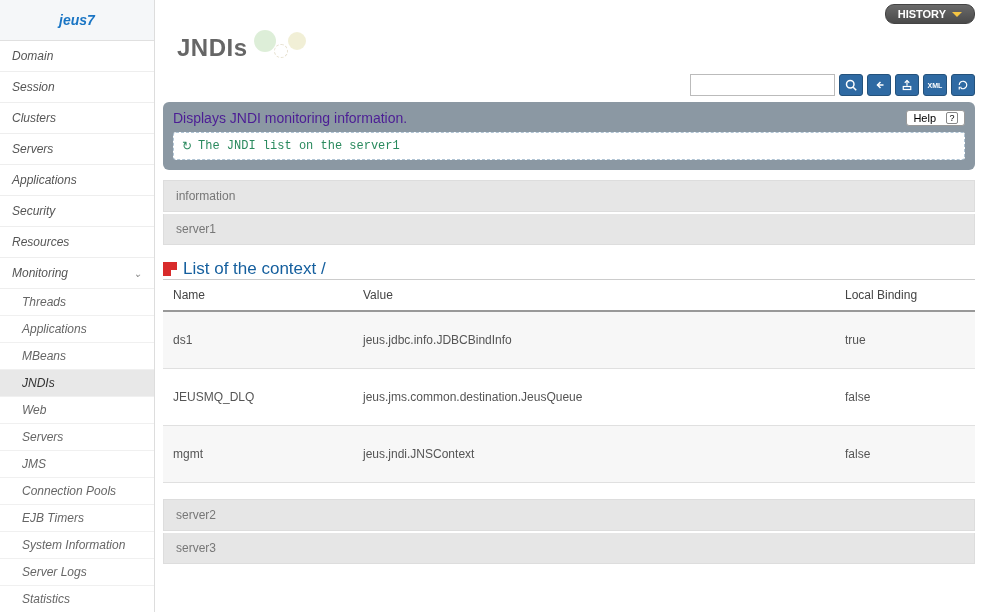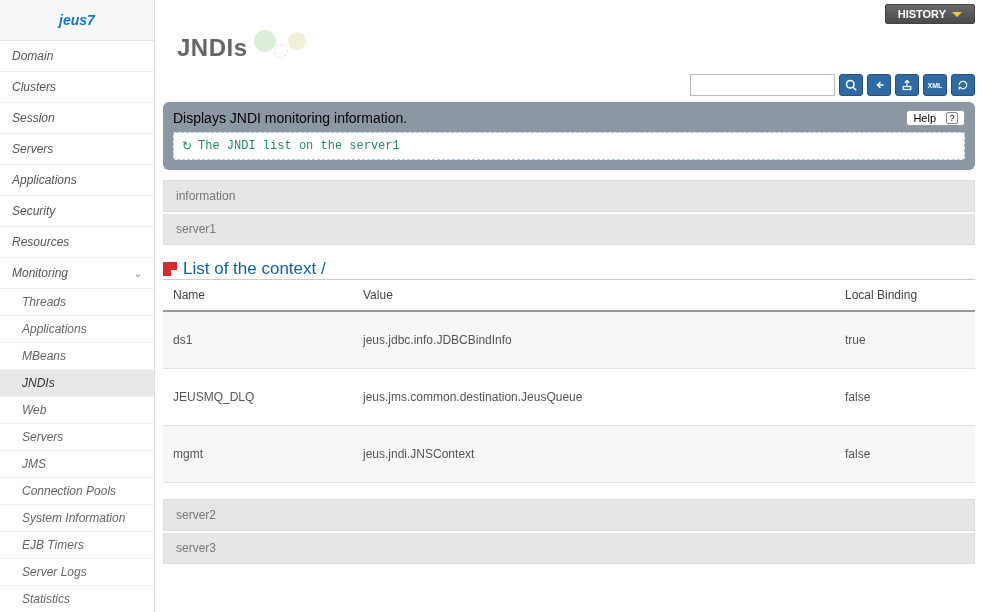--- a/index.html
+++ b/index.html
@@ -9,34 +9,34 @@
 .brand { text-align: center; padding: 12px 0; font-size: 14px; font-weight: bold; color: #1a75c4; border-bottom: 1px solid #e0e0e0; background: #f5f7f9; }
 .nav-top { list-style: none; }
 .nav-top li { padding: 8px 12px; border-bottom: 1px solid #eee; color: #555; cursor: pointer; background: #fff; }
 .nav-top li.expandable { display: flex; justify-content: space-between; align-items: center; }
 .chev { font-size: 10px; color: #888; }
 .nav-sub { list-style: none; background: #fff; }
 .nav-sub li { padding: 6px 12px 6px 22px; border-bottom: 1px solid #f0f0f0; color: #666; cursor: pointer; font-size: 12px; }
 .nav-sub li.active { background: #e8e8e8; font-weight: normal; color: #333; }
 .main { flex: 1; padding: 0 8px 8px 8px; position: relative; }
 .topbar { display: flex; justify-content: flex-end; align-items: center; gap: 4px; padding: 4px 0; }
-.history-btn { background: linear-gradient(#6a6a6a,#4a4a4a); color: #fff; font-weight: bold; font-size: 11px; padding: 3px 12px; border-radius: 2px; display: flex; align-items: center; gap: 6px; border: 1px solid #444; }
+.history-btn { background: linear-gradient(#6a6a6a,#4a4a4a); color: #fff; font-weight: bold; font-size: 11px; padding: 3px 12px; border-radius: 9px; display: flex; align-items: center; gap: 6px; border: 1px solid #444; }
 .history-btn .tri { width: 0; height: 0; border-left: 5px solid transparent; border-right: 5px solid transparent; border-top: 5px solid #f5c542; }
 .title-row { display: flex; align-items: center; gap: 6px; margin: 0 0 6px 14px; }
 .page-title { font-size: 24px; font-weight: bold; color: #666; letter-spacing: 0.5px; }
 .dots { position: relative; width: 60px; height: 40px; }
 .dot { position: absolute; border-radius: 50%; opacity: 0.35; }
 .d1 { width: 22px; height: 22px; background: #9fcf8f; left: 0; top: 2px; }
 .d2 { width: 14px; height: 14px; border: 1px dashed #b8a878; left: 20px; top: 16px; background: transparent; }
 .d3 { width: 18px; height: 18px; background: #d7d28a; left: 34px; top: 4px; }
 .search-row { display: flex; justify-content: flex-end; align-items: center; gap: 4px; margin-bottom: 6px; }
 .search-input { width: 145px; height: 22px; border: 1px solid #bbb; padding: 2px 4px; font-size: 11px; }
 .icon-btn { width: 24px; height: 22px; background: #2f6aa3; border-radius: 3px; display: flex; align-items: center; justify-content: center; color: #fff; font-size: 11px; cursor: pointer; border: 1px solid #24527c; }
 .info-panel { background: #8b98a3; border-radius: 6px; padding: 8px 10px 10px 10px; margin-bottom: 10px; position: relative; }
-.info-title { color: #000000; font-size: 14px; margin-bottom: 6px; font-weight: normal; }
+.info-title { color: #4c1d95; font-size: 14px; margin-bottom: 6px; font-weight: normal; }
 .help-btn { position: absolute; right: 10px; top: 8px; background: #fff; border: 1px solid #999; border-radius: 3px; padding: 1px 6px; font-size: 11px; display: flex; align-items: center; gap: 10px; cursor: pointer; }
 .info-body { background: #fff; border-radius: 3px; padding: 6px 8px; display: flex; align-items: center; gap: 6px; border: 1px dashed #b0c4d4; }
 .refresh-icon { color: #2a8a5e; font-size: 12px; }
 .info-text { color: #2a8a5e; font-family: 'Courier New', monospace; font-size: 12px; }
 .server-bar { background: #e6e6e6; padding: 8px 12px; color: #777; border: 1px solid #ddd; margin-bottom: 2px; cursor: pointer; }
 .server-bar + .server-bar { border-top: none; }
 .context-section { margin: 14px 0 10px 0; }
 .context-title { color: #155f9e; font-size: 17px; display: flex; align-items: center; gap: 6px; }
 .sq-icon { width: 14px; height: 14px; background: #d82b2b; position: relative; display: inline-block; }
 .sq-icon::after { content: ''; position: absolute; width: 6px; height: 6px; background: #fff; right: 0; bottom: 0; }
@@ -50,42 +50,42 @@
 .server-group { margin-top: 16px; }
 </style>
 </head>
 <body>
 
 <div class="container">
   <div class="sidebar">
     <div class="brand">jeus7</div>
     <ul class="nav-top">
       <li>Domain</li>
+      <li>Session</li>
       <li>Clusters</li>
-      <li>Session</li>
       <li>Servers</li>
       <li>Applications</li>
       <li>Security</li>
       <li>Resources</li>
       <li class="expandable">
         <span>Monitoring</span>
         <span class="chev">⌄</span>
       </li>
     </ul>
     <ul class="nav-sub">
       <li>Threads</li>
       <li>Applications</li>
       <li>MBeans</li>
       <li class="active">JNDIs</li>
       <li>Web</li>
       <li>Servers</li>
       <li>JMS</li>
       <li>Connection Pools</li>
+      <li>EJB Timers</li>
       <li>System Information</li>
-      <li>EJB Timers</li>
       <li>Server Logs</li>
       <li>Statistics</li>
 
     </ul>
 
   </div>
 
   <div class="main">
     <div class="topbar">
       <div class="history-btn">

